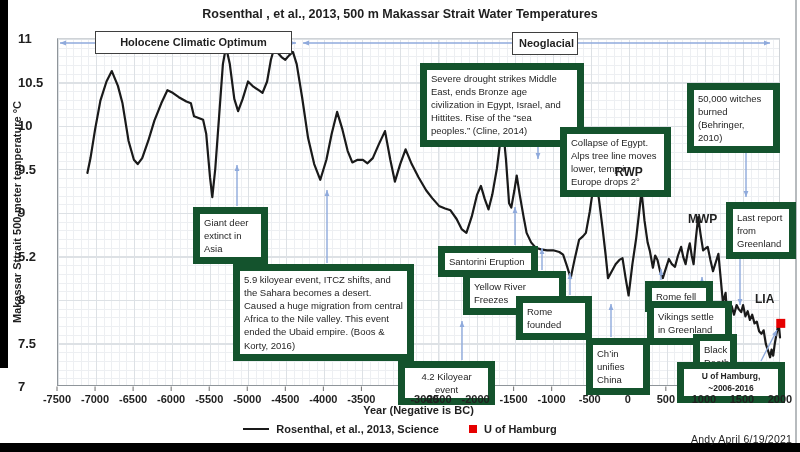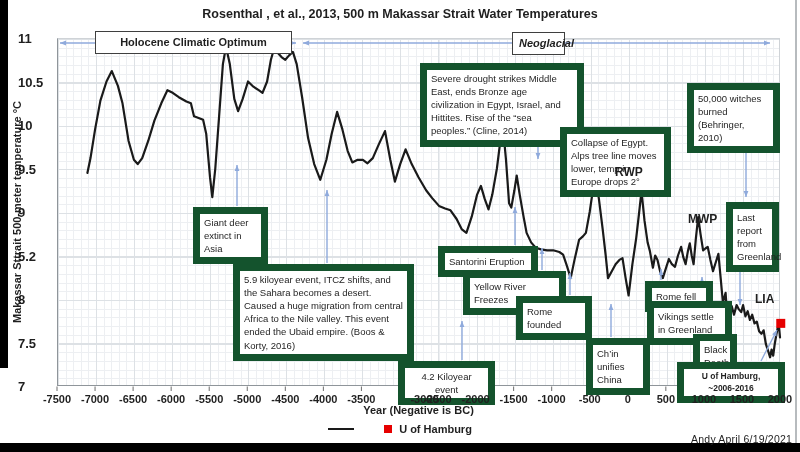--- a/index.html
+++ b/index.html
@@ -99,44 +99,45 @@
     <polygon points="661,269 663.4,275 658.6,275" fill="#8faadc"></polygon>
     <line x1="702" y1="300" x2="702" y2="277" stroke="#8faadc" stroke-width="1.4"></line>
     <polygon points="702,277 704.4,283 699.6,283" fill="#8faadc"></polygon>
     <line x1="707" y1="333" x2="726" y2="317" stroke="#8faadc" stroke-width="1.4"></line>
     <polygon points="726,317 722.9564586011763,322.70060135017764 719.864607021419,319.02902759921574" fill="#8faadc"></polygon>
     <line x1="761" y1="361" x2="777" y2="330" stroke="#8faadc" stroke-width="1.4"></line>
     <polygon points="777,330 776.3808320583101,336.4324669497778 772.1154529044469,334.23098093488056" fill="#8faadc"></polygon>
   </svg>
 <div id="ann">
     <div class="abox big bold center" style="left: 95px; top: 31px; width: 197px;">Holocene Climatic Optimum</div>
-    <div class="abox big bold center" style="left: 512px; top: 32px; width: 53px; font-style: italic;">Neoglacial</div>
+    <div class="abox big bold center" style="left: 512px; top: 32px; width: 66px;">Neoglacial</div>
     <div class="abox " style="left: 420px; top: 63px; width: 164px;">Severe drought strikes Middle East, ends Bronze age civilization in Egypt, Israel, and Hittites. Rise of the “sea peoples.” (Cline, 2014)</div>
     <div class="abox " style="left: 687px; top: 83px; width: 93px;">50,000 witches burned (Behringer, 2010)</div>
     <div class="abox " style="left: 560px; top: 127px; width: 111px;">Collapse of Egypt. Alps tree line moves lower, temp in Europe drops 2°</div>
     <div class="abox " style="left: 193px; top: 207px; width: 75px;">Giant deer extinct in Asia</div>
     <div class="abox " style="left: 233px; top: 264px; width: 181px;">5.9 kiloyear event, ITCZ shifts, and the Sahara becomes a desert.  Caused a huge migration from central Africa to the Nile valley.  This event ended the Ubaid empire. (Boos &amp; Korty, 2016)</div>
     <div class="abox " style="left: 438px; top: 246px; width: 100px;">Santorini Eruption</div>
     <div class="abox " style="left: 463px; top: 271px; width: 103px;">Yellow River Freezes</div>
     <div class="abox " style="left: 516px; top: 296px; width: 76px;">Rome founded</div>
     <div class="abox " style="left: 645px; top: 281px; width: 68px;">Rome fell</div>
     <div class="abox " style="left: 647px; top: 301px; width: 85px;">Vikings settle in Greenland</div>
     <div class="abox " style="left: 586px; top: 338px; width: 64px;">Ch’in unifies China</div>
     <div class="abox center" style="left: 693px; top: 334px; width: 44px;">Black Death</div>
-    <div class="abox " style="left: 726px; top: 202px; width: 53px;">Last report from Greenland</div>
+    <div class="abox " style="left: 726px; top: 202px; width: 70px;">Last report from Greenland</div>
     <div class="abox bold center" style="left: 677px; top: 362px; width: 108px; font-size: 8.5px;">U of Hamburg, ~2006-2016</div>
     <div class="abox center" style="left: 398px; top: 361px; width: 97px;">4.2 Kiloyear event</div>
     <div class="alabel" style="left: 615px; top: 165px;">RWP</div>
     <div class="alabel" style="left: 688px; top: 212px;">MWP</div>
     <div class="alabel" style="left: 755px; top: 292px;">LIA</div>
   </div>
 <div class="abs" id="xlab">Year (Negative is BC)</div>
 
 <div class="abs" id="legend">
   <span class="lsample"></span>
+  <span>Rosenthal, et al., 2013, Science</span>
   <span class="lgap"></span>
   <span class="lsq" style="background: rgb(230, 0, 0);"></span>
   <span>U of Hamburg</span>
 </div>
 <div class="abs" id="credit">Andy April  6/19/2021</div>
 
 <div class="tick-x" style="left: 34px; top: 393px;">-7500</div>
 <div class="tick-x" style="left: 72.0526px; top: 393px;">-7000</div>
 <div class="tick-x" style="left: 110.105px; top: 393px;">-6500</div>
 <div class="tick-x" style="left: 148.158px; top: 393px;">-6000</div>

